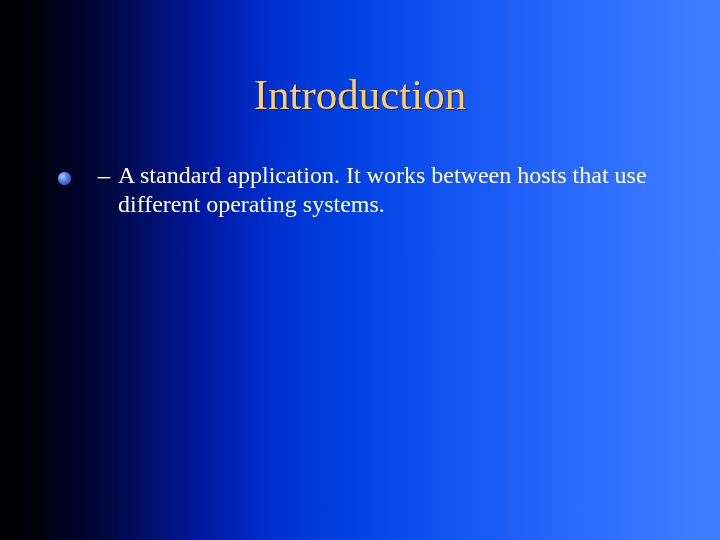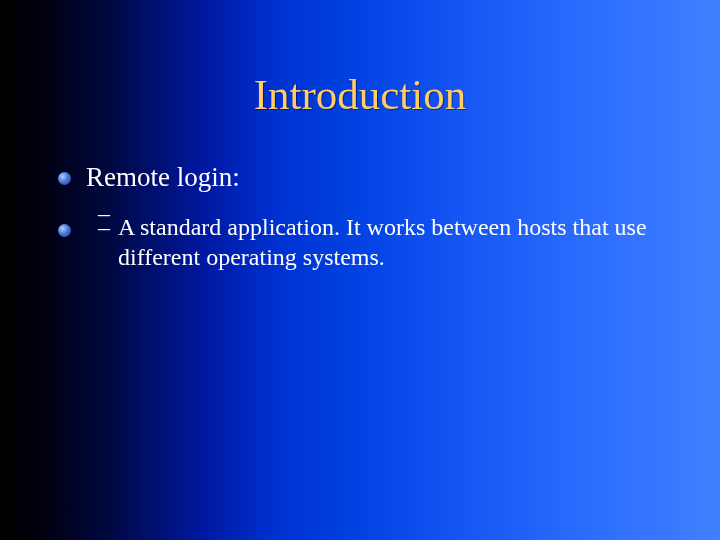--- a/index.html
+++ b/index.html
@@ -74,21 +74,20 @@
 </head>
 <body>
 
 <div class="slide">
   <h1 class="title">Introduction</h1>
 
   <div class="content">
 
     <div class="top-item">
       <span class="dot-icon"></span>
-      <span>Remote login:</span>
     </div>
     <div class="sub-item">
       <span class="dash-icon">–</span>
     </div>
 
     <div class="top-item">
       <span class="dot-icon"></span>
     </div>
     <div class="sub-item">
       <span class="dash-icon">–</span>

